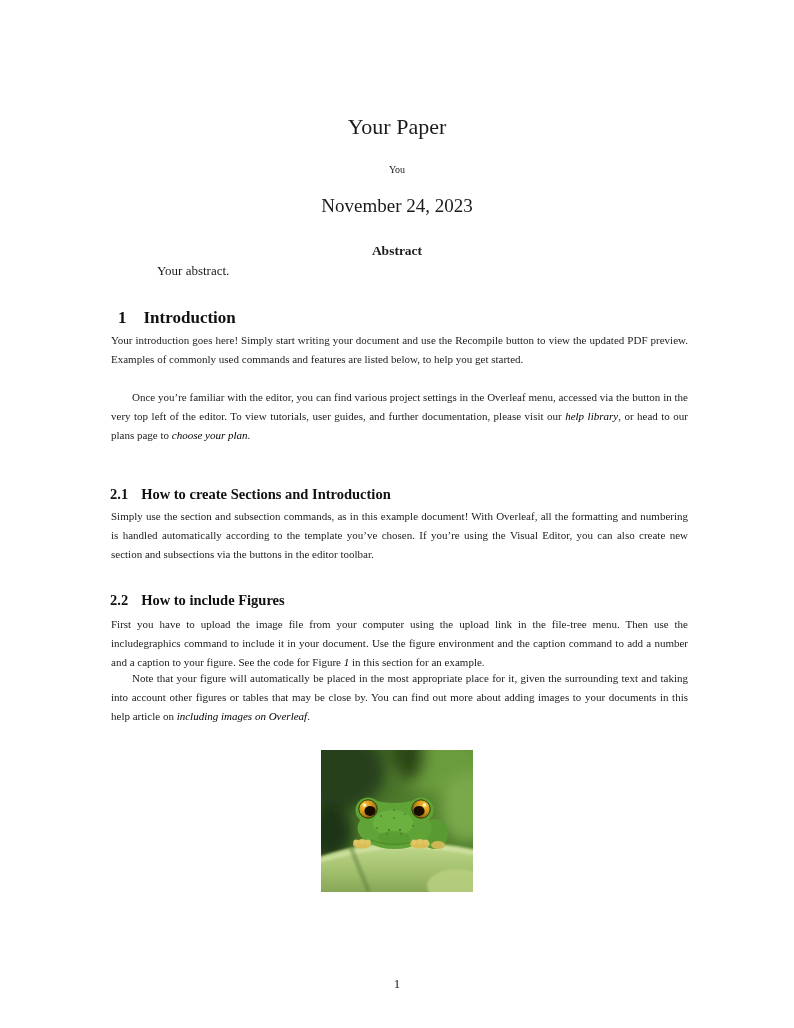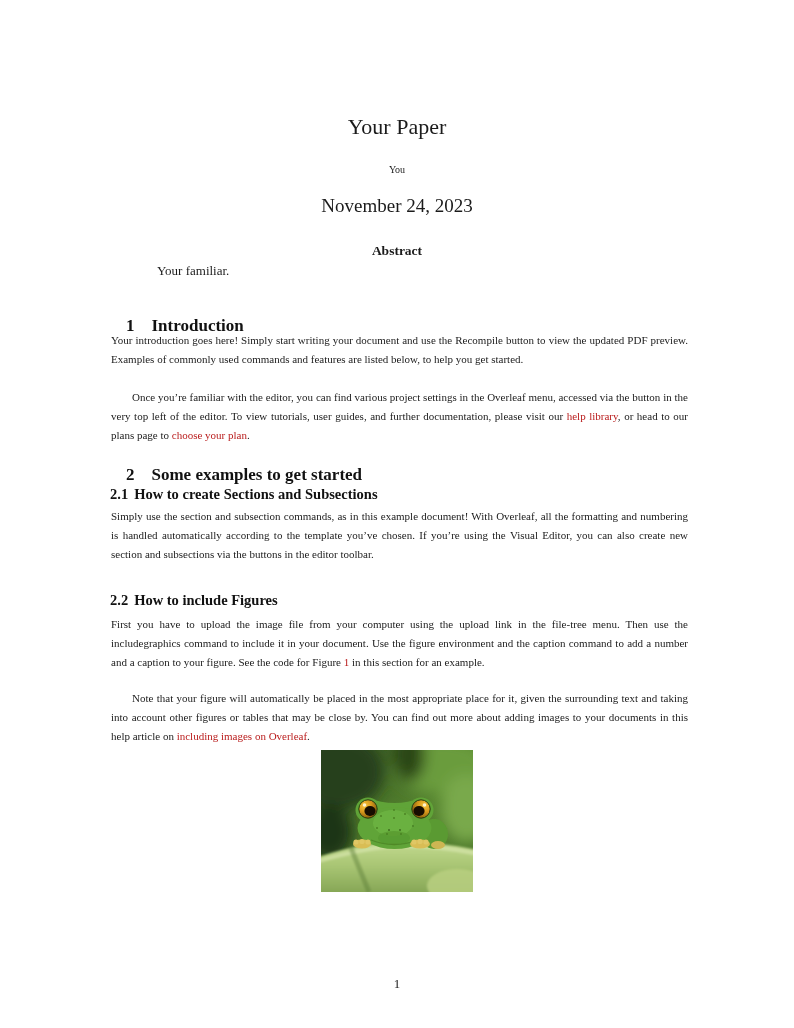--- a/index.html
+++ b/index.html
@@ -15,69 +15,68 @@
   .center { left:0; width:794px; text-align:center; }
   .col { left:110px; width:577px; }
 
   .doc-title  { top:114px; font-size:22px; }
   .doc-author { top:164px; font-size:10px; }
   .doc-date   { top:195px; font-size:19px; }
 
   .abs-head { top:243px; font-size:13.5px; font-weight:bold; }
   .abs-body { top:263px; left:157px; font-size:13px; }
 
-  h1.sec { margin:16px; font-size:17px; font-weight:bold; color:#111; }
+  h1.sec { margin:8px; font-size:17px; font-weight:bold; color:#111; }
   h2.sub { margin:0; font-size:14.5px; font-weight:bold; color:#111; }
   .sec-num  { display:inline-block; margin-right:17px; }
-  .sub-num  { display:inline-block; margin-right:6px; }
+  .sub-num  { display:inline-block; margin-right:13px; }
 
   p.body {
     margin:1px; font-size:11px; line-height:19px;
     text-align:justify;
   }
   p.indent { text-indent:21px; }
 
-  a.doclink { color:#b91c1c; text-decoration:none; cursor:pointer; }
+  a.doclink { color:#000000; text-decoration:none; cursor:pointer;font-style:italic; }
 
   .sec1-h   { top:300px; }
   .intro-p1 { top:330px; }
   .intro-p2 { top:387px; }
   .sec2-h   { top:449px; }
   .sub21-h  { top:486px; }
   .sub21-p  { top:506px; }
   .sub22-h  { top:592px; }
   .sub22-p1 { top:614px; }
-  .sub22-p2 { top:688px; }
+  .sub22-p2 { top:668px; }
 
   .figure-wrap { top:750px; left:321px; width:152px; height:142px; }
   .figure-wrap svg { display:block; }
   .fig-caption { top:904px; font-size:13px; text-align:center; }
   .page-num { top:976px; font-size:13px; }
 </style>
 </head>
 <body>
 
 <div class="page">
 
   <div class="abs center doc-title">Your Paper</div>
   <div class="abs center doc-author">You</div>
   <div class="abs center doc-date">November 24, 2023</div>
 
   <div class="abs center abs-head">Abstract</div>
-  <div class="abs abs-body">Your familiar.</div>
+  <div class="abs abs-body">Your abstract.</div>
 
   <h1 class="abs col sec sec1-h"><span class="sec-num">1</span><span>Introduction</span></h1>
 
   <p class="abs col body intro-p1">Your introduction goes here! Simply start writing your document and use the Recompile button to view the updated PDF preview. Examples of commonly used commands and features are listed below, to help you get started.</p>
 
   <p class="abs col body indent intro-p2"><span>Once you’re familiar with the editor, you can find various project settings in the Overleaf menu, accessed via the button in the very top left of the editor. To view tutorials, user guides, and further documentation, please visit our </span><a class="doclink">help library</a><span>, or head to our plans page to </span><a class="doclink">choose your plan</a><span>.</span></p>
 
-  <h1 class="abs col sec sec2-h"><span class="sec-num">2</span><span>Some examples to get started</span></h1>
 
-  <h2 class="abs col sub sub21-h"><span class="sub-num">2.1</span><span>How to create Sections and Subsections</span></h2>
+  <h2 class="abs col sub sub21-h"><span class="sub-num">2.1</span><span>How to create Sections and Introduction</span></h2>
 
   <p class="abs col body sub21-p">Simply use the section and subsection commands, as in this example document! With Overleaf, all the formatting and numbering is handled automatically according to the template you’ve chosen. If you’re using the Visual Editor, you can also create new section and subsections via the buttons in the editor toolbar.</p>
 
   <h2 class="abs col sub sub22-h"><span class="sub-num">2.2</span><span>How to include Figures</span></h2>
 
   <p class="abs col body sub22-p1"><span>First you have to upload the image file from your computer using the upload link in the file-tree menu. Then use the includegraphics command to include it in your document. Use the figure environment and the caption command to add a number and a caption to your figure. See the code for Figure </span><a class="doclink">1</a><span> in this section for an example.</span></p>
 
   <p class="abs col body indent sub22-p2"><span>Note that your figure will automatically be placed in the most appropriate place for it, given the surrounding text and taking into account other figures or tables that may be close by. You can find out more about adding images to your documents in this help article on </span><a class="doclink">including images on Overleaf</a><span>.</span></p>
 
   <div class="abs figure-wrap">

